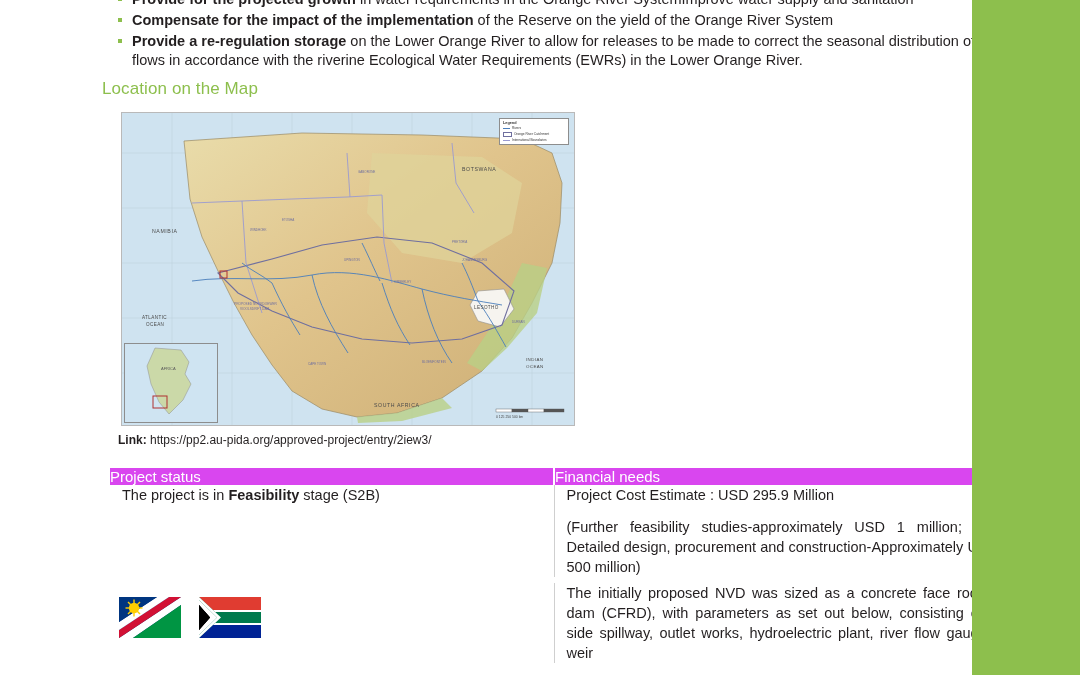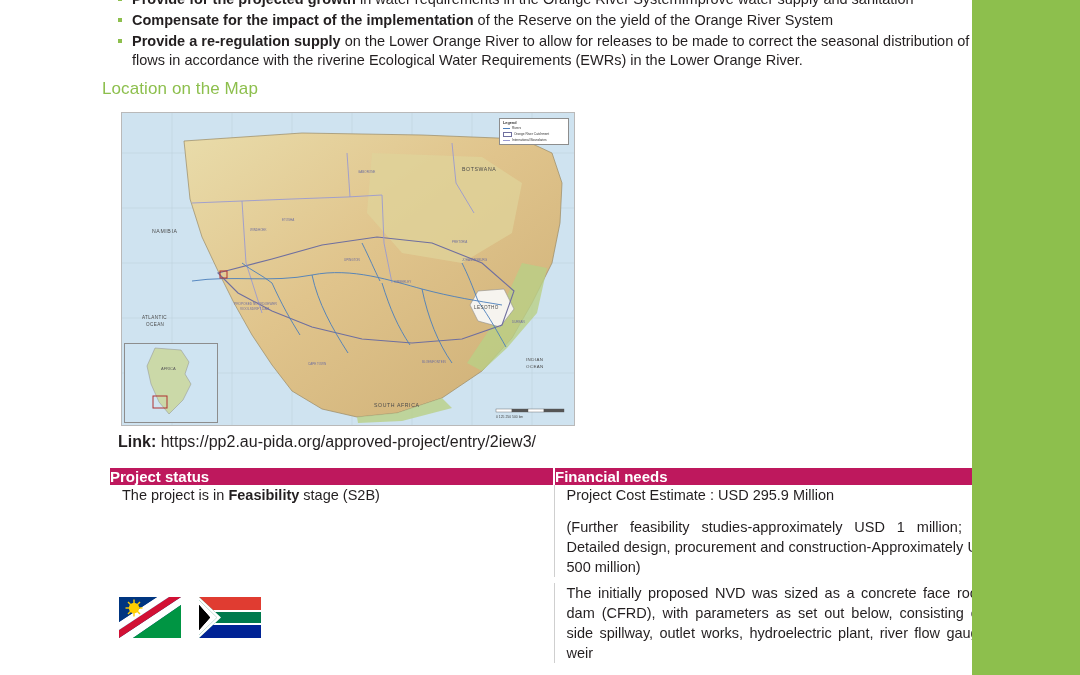--- a/index.html
+++ b/index.html
@@ -64,35 +64,35 @@
     position:absolute; left:2px; bottom:2px; width:92px; height:78px;
     background:#cfe4f2; border:1px solid #8d8d8d; overflow:hidden;
   }
   .scalebar {
     position:absolute; right:6px; bottom:6px; width:74px;
   }
 
   
   .link-line {
     position:absolute; left:118px; top:433px;
-    font-size:16px; color:#231f20;
+    font-size:12px; color:#231f20;
   }
   .link-line b { font-weight:bold; }
 
   
   .tbl {
     position:absolute; left:110px; top:468px; width:888px;
     border-collapse:collapse; table-layout:fixed;
   }
   .tbl td {
     vertical-align:top; padding:0;
   }
   .hdr {
-    background:#be185d; color:#ffffff; font-size:15px;
-    padding:6px 9px 7px 9px; font-weight:bold;
+    background:#d946ef; color:#ffffff; font-size:15px;
+    padding:6px 9px 7px 9px; font-weight:normal;
     border-right:2px solid #ffffff;
   }
   .hdr.last { border-right:none; }
   .cell {
     font-size:14.5px; line-height:20px; color:#231f20;
     padding:10px 9px 8px 9px;
     border-right:1px solid #cfcfcf;
   }
   .cell.r { border-right:none; }
   .cell p { margin:0 0 12px 12px; text-align:justify; }
@@ -113,21 +113,21 @@
     <div class="bullet">
       <span class="sq"></span>
       <span class="txt"><b>Provide for the projected growth</b><span> in water requirements in the Orange River SystemImprove water supply and sanitation</span></span>
     </div>
     <div class="bullet">
       <span class="sq"></span>
       <span class="txt"><b>Compensate for the impact of the implementation</b><span> of the Reserve on the yield of the Orange River System</span></span>
     </div>
     <div class="bullet">
       <span class="sq"></span>
-      <span class="txt"><b>Provide a re-regulation supply</b><span> on the Lower Orange River to allow for releases to be made to correct the seasonal distribution of flows in accordance with the riverine Ecological Water Requirements (EWRs) in the Lower Orange River.</span></span>
+      <span class="txt"><b>Provide a re-regulation storage</b><span> on the Lower Orange River to allow for releases to be made to correct the seasonal distribution of flows in accordance with the riverine Ecological Water Requirements (EWRs) in the Lower Orange River.</span></span>
     </div>
   </div>
 
   <div class="section-title">Location on the Map</div>
 
   <div class="map-wrap">
     <svg class="map-svg" width="452" height="312" viewBox="0 0 452 312">
       <defs>
         <linearGradient id="terr" x1="0" y1="0" x2="1" y2="1">
           <stop offset="0%" stop-color="#e9dcaa"></stop>

